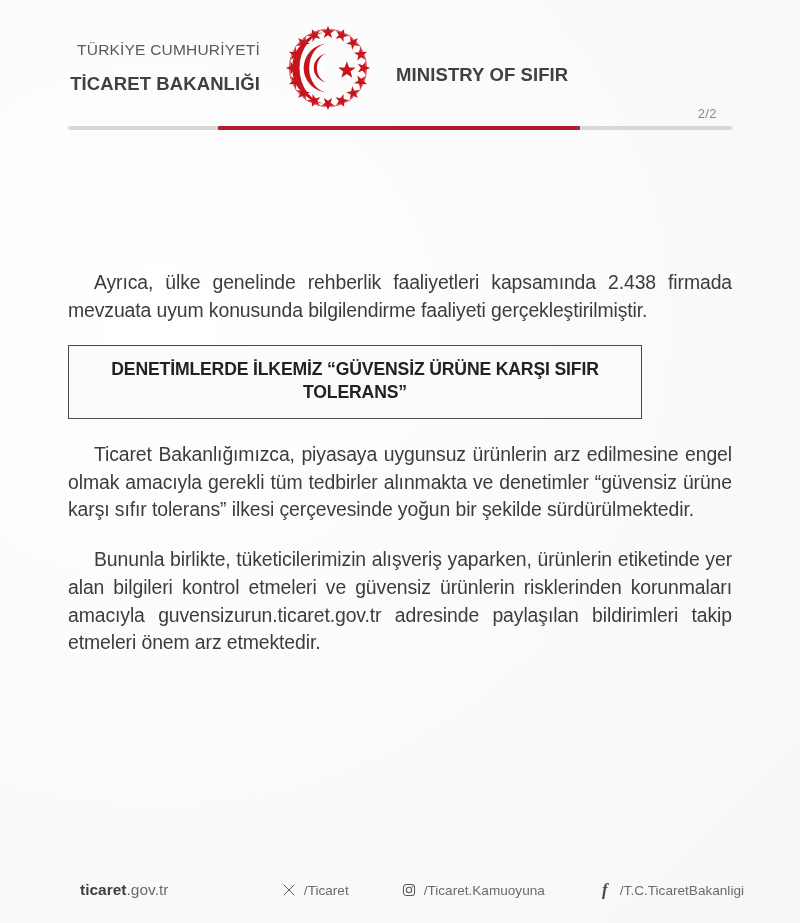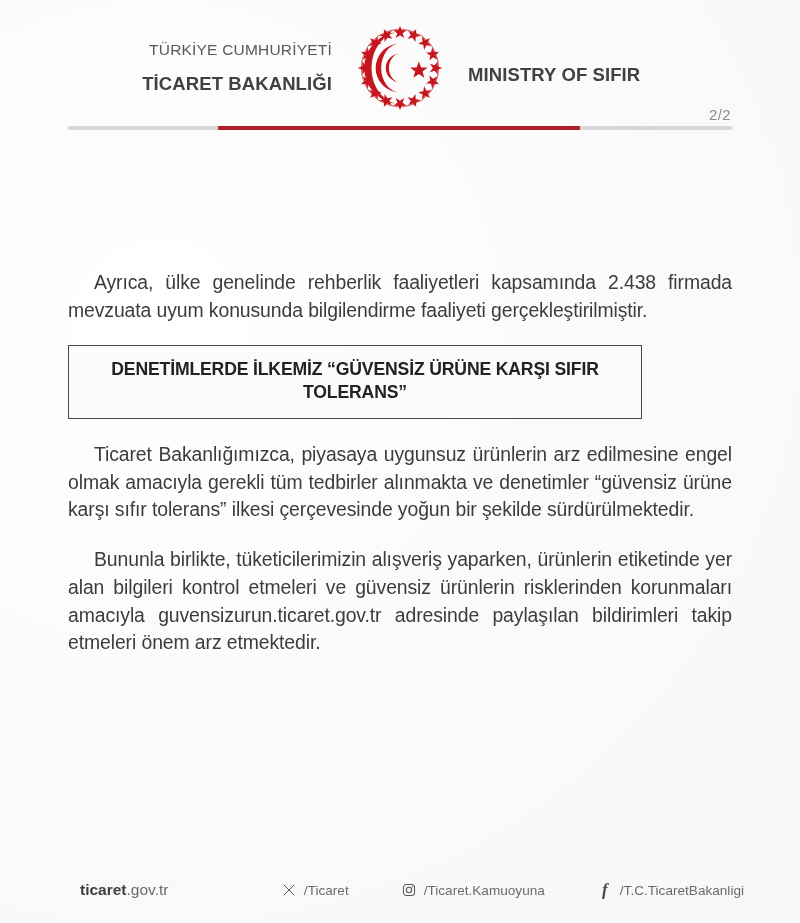--- a/index.html
+++ b/index.html
@@ -31,21 +31,21 @@
     height: 140px;
     display: flex;
     align-items: flex-start;
     justify-content: center;
     padding-top: 22px;
     box-sizing: border-box;
   }
   .brand-block {
     display: flex;
     align-items: center;
-    justify-content: center;
+    justify-content: flex-start;
     gap: 0;
     width: 100%;
   }
   .brand-tr {
     text-align: right;
     width: 260px;
     padding-right: 22px;
     line-height: 1.18;
   }
   .brand-en {
@@ -72,23 +72,23 @@
   .emblem {
     width: 92px;
     height: 92px;
     flex: 0 0 92px;
     display: block;
   }
 
   
   .page-number {
     position: absolute;
-    right: 69px;
+    right: 83px;
     top: 106px;
-    font-size: 15px;
+    font-size: 13px;
     color: #8c8c8c;
     letter-spacing: 0.4px;
   }
 
   
   .divider {
     position: absolute;
     left: 68px;
     top: 126px;
     width: 664px;

